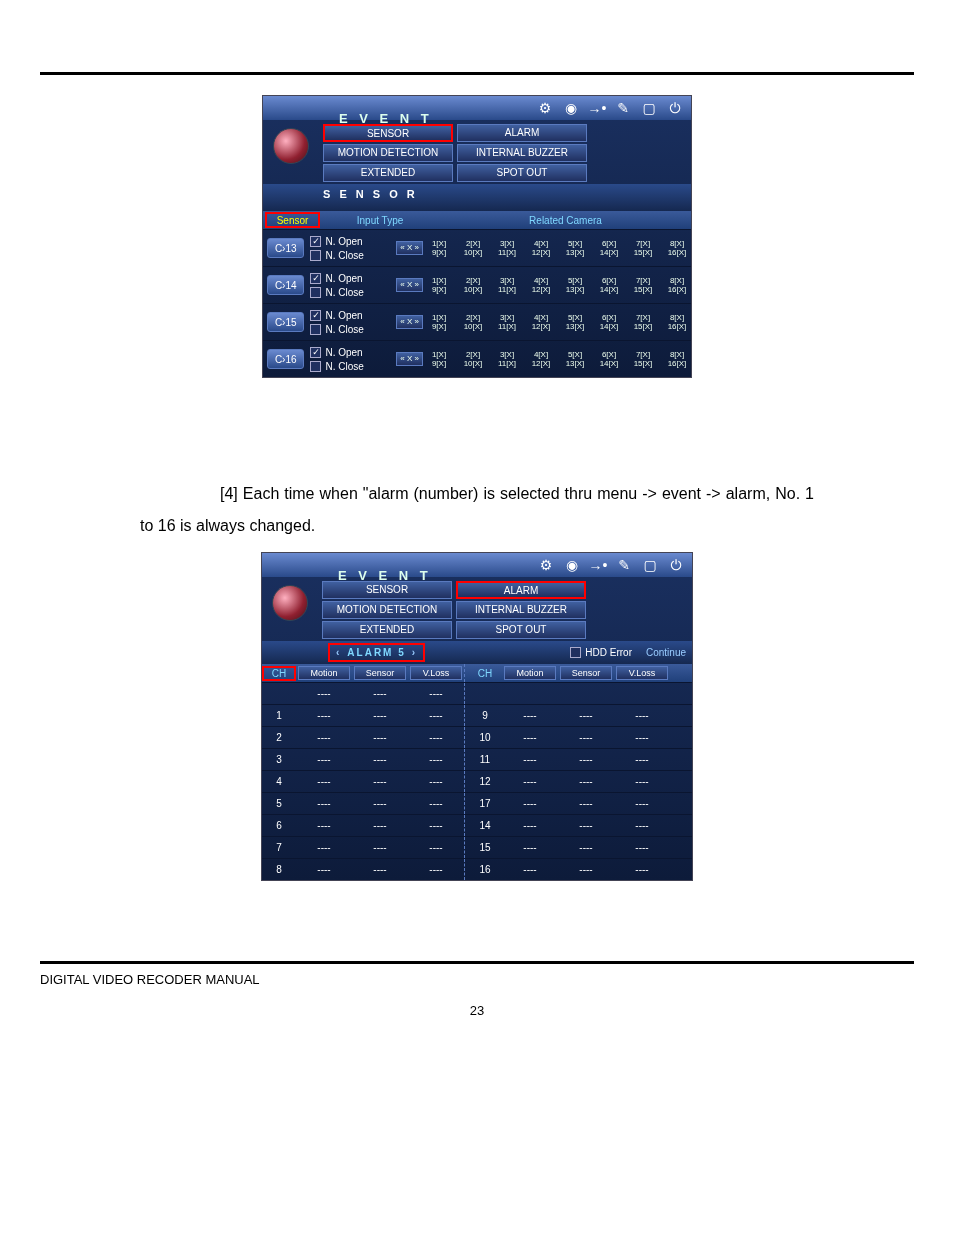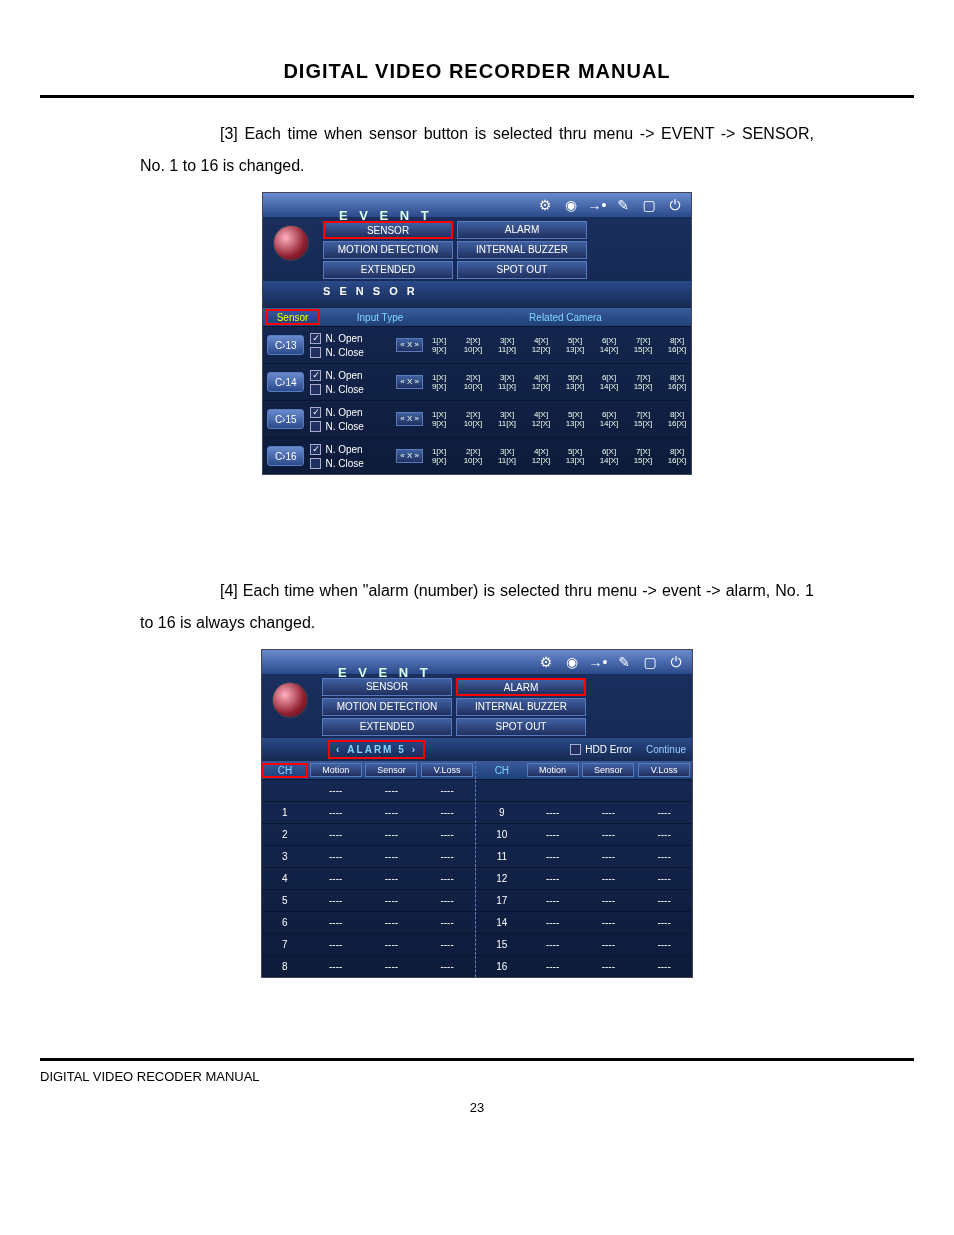--- a/index.html
+++ b/index.html
@@ -181,45 +181,41 @@
     font-weight: 700;
   }
   .arrow { color: #9cf; cursor: pointer; }
   .hdd-box { margin-left: auto; display: flex; align-items: flex-start; gap: 4px; color: #fff; }
   .continue { margin-left: 14px; color: #9cf; cursor: pointer; }
   .alarm-tbl-head, .alarm-tbl-row {
     display: flex; font-size: 10px;
   }
   .alarm-tbl-head { background: linear-gradient(#3a5a9a,#20407a); height: 18px; align-items: center; color: var(--dvr-cyan); }
   .alarm-tbl-row { height: 22px; align-items: center; color: #fff; border-top: 1px solid #0a1530; }
-  .cell-ch { width: 46px; text-align: center; }
+  .cell-ch { width: 34px; text-align: center; }
   .cell-ch.head { color: var(--dvr-cyan); }
   .cell-ch.redbox { border: 2px solid var(--red-box); color: var(--dvr-cyan); }
   .cell-btn { width: 56px; text-align: center; }
   .cell-dash { width: 56px; text-align: center; color: #fff; }
   .vdash-sep { width: 4px; border-left: 1px dashed #5a7abf; height: 100%; }
   .head-chip {
     display: inline-block; background: linear-gradient(#4060a0,#203060);
     border: 1px solid #5a7abf; width: 52px; height: 14px; line-height: 12px;
     text-align: center; color: #fff; font-size: 9px;
   }
 
   .footer-line { font-size: 13px; text-align: left; padding-right: 50px; }
   .page-num { text-align: center; font-size: 13px; margin-top: 16px; }
 </style>
 </head>
 <body>
 
 <div class="page">
-  <div class="doc-title">DIGITAL VIDEO RECORDER MANUAL</div>
   <hr class="thick">
 
-  <p class="para">
-    <span class="indent"></span><span>[3]</span><span> Each time when sensor button is selected thru menu -&gt; EVENT -&gt; SENSOR, No. 1 to 16 is changed.</span>
-  </p>
 
   <div class="dvr-panel panelA">
     <div class="orb"></div>
     <div class="dvr-header">
       <div class="dvr-header-title">E V E N T</div>
       <div class="dvr-header-icons">
         <div class="hicon">⚙</div>
         <div class="hicon">◉</div>
         <div class="hicon">→•</div>
         <div class="hicon">✎</div>

